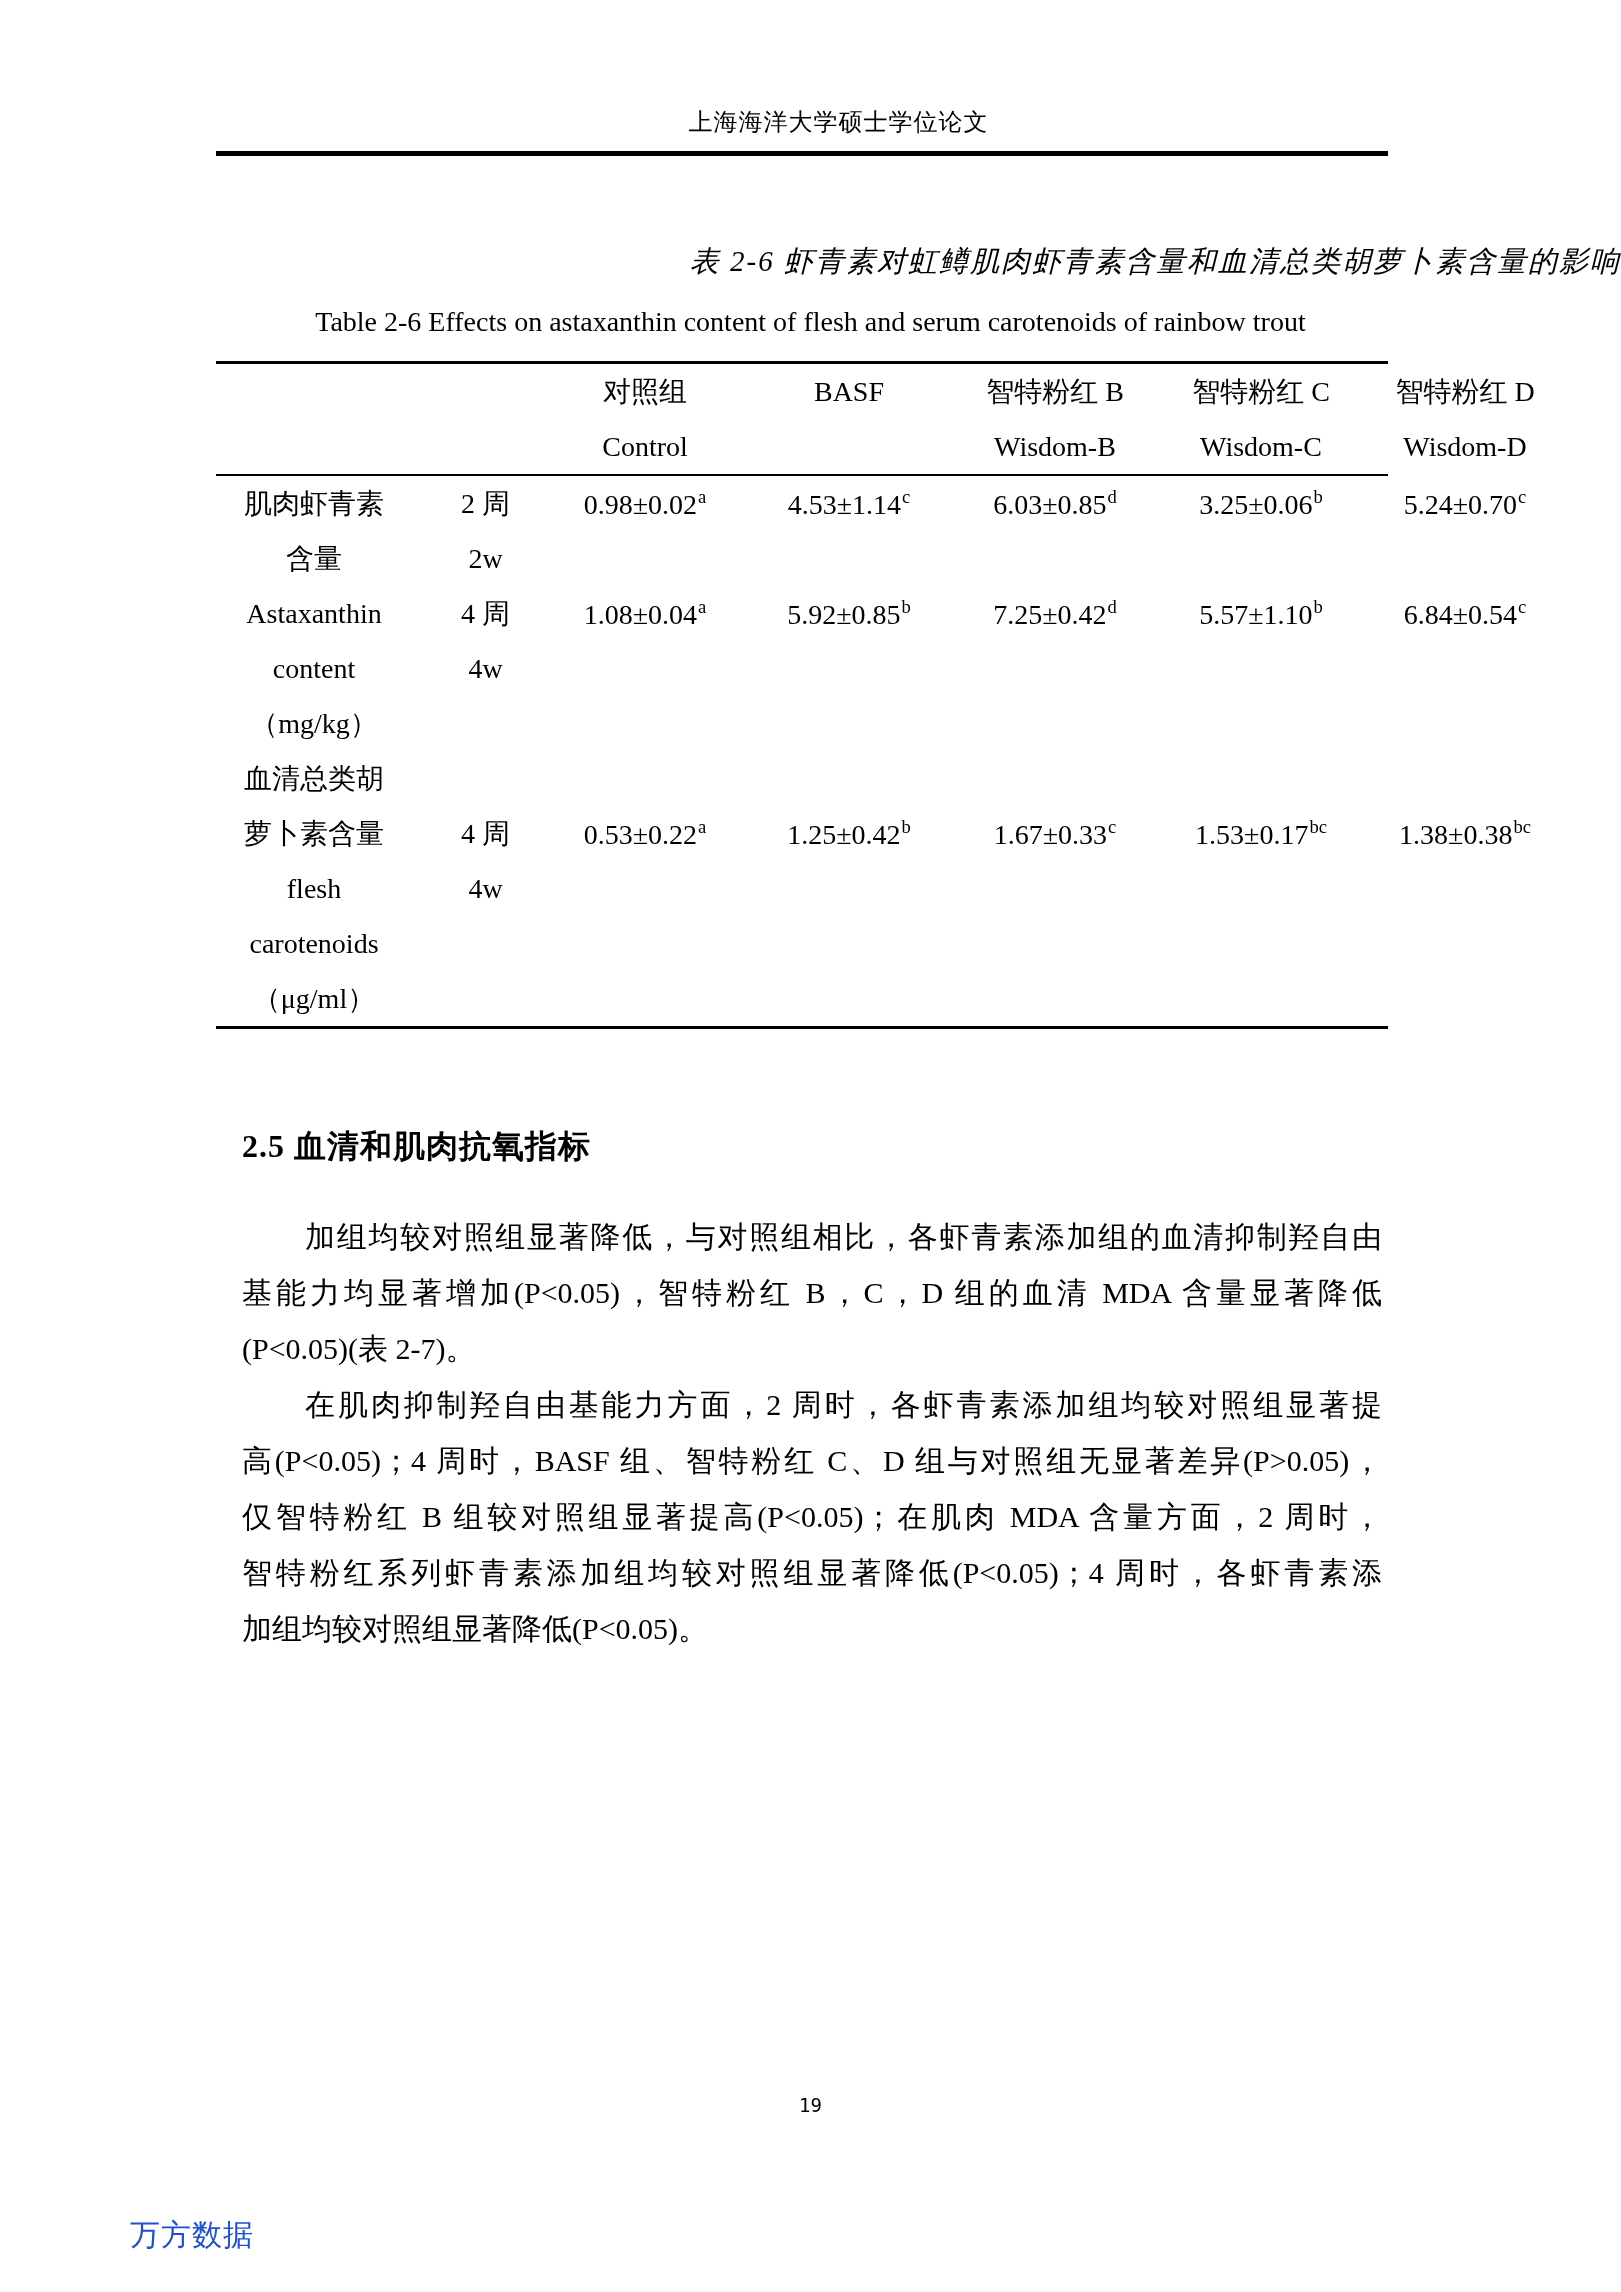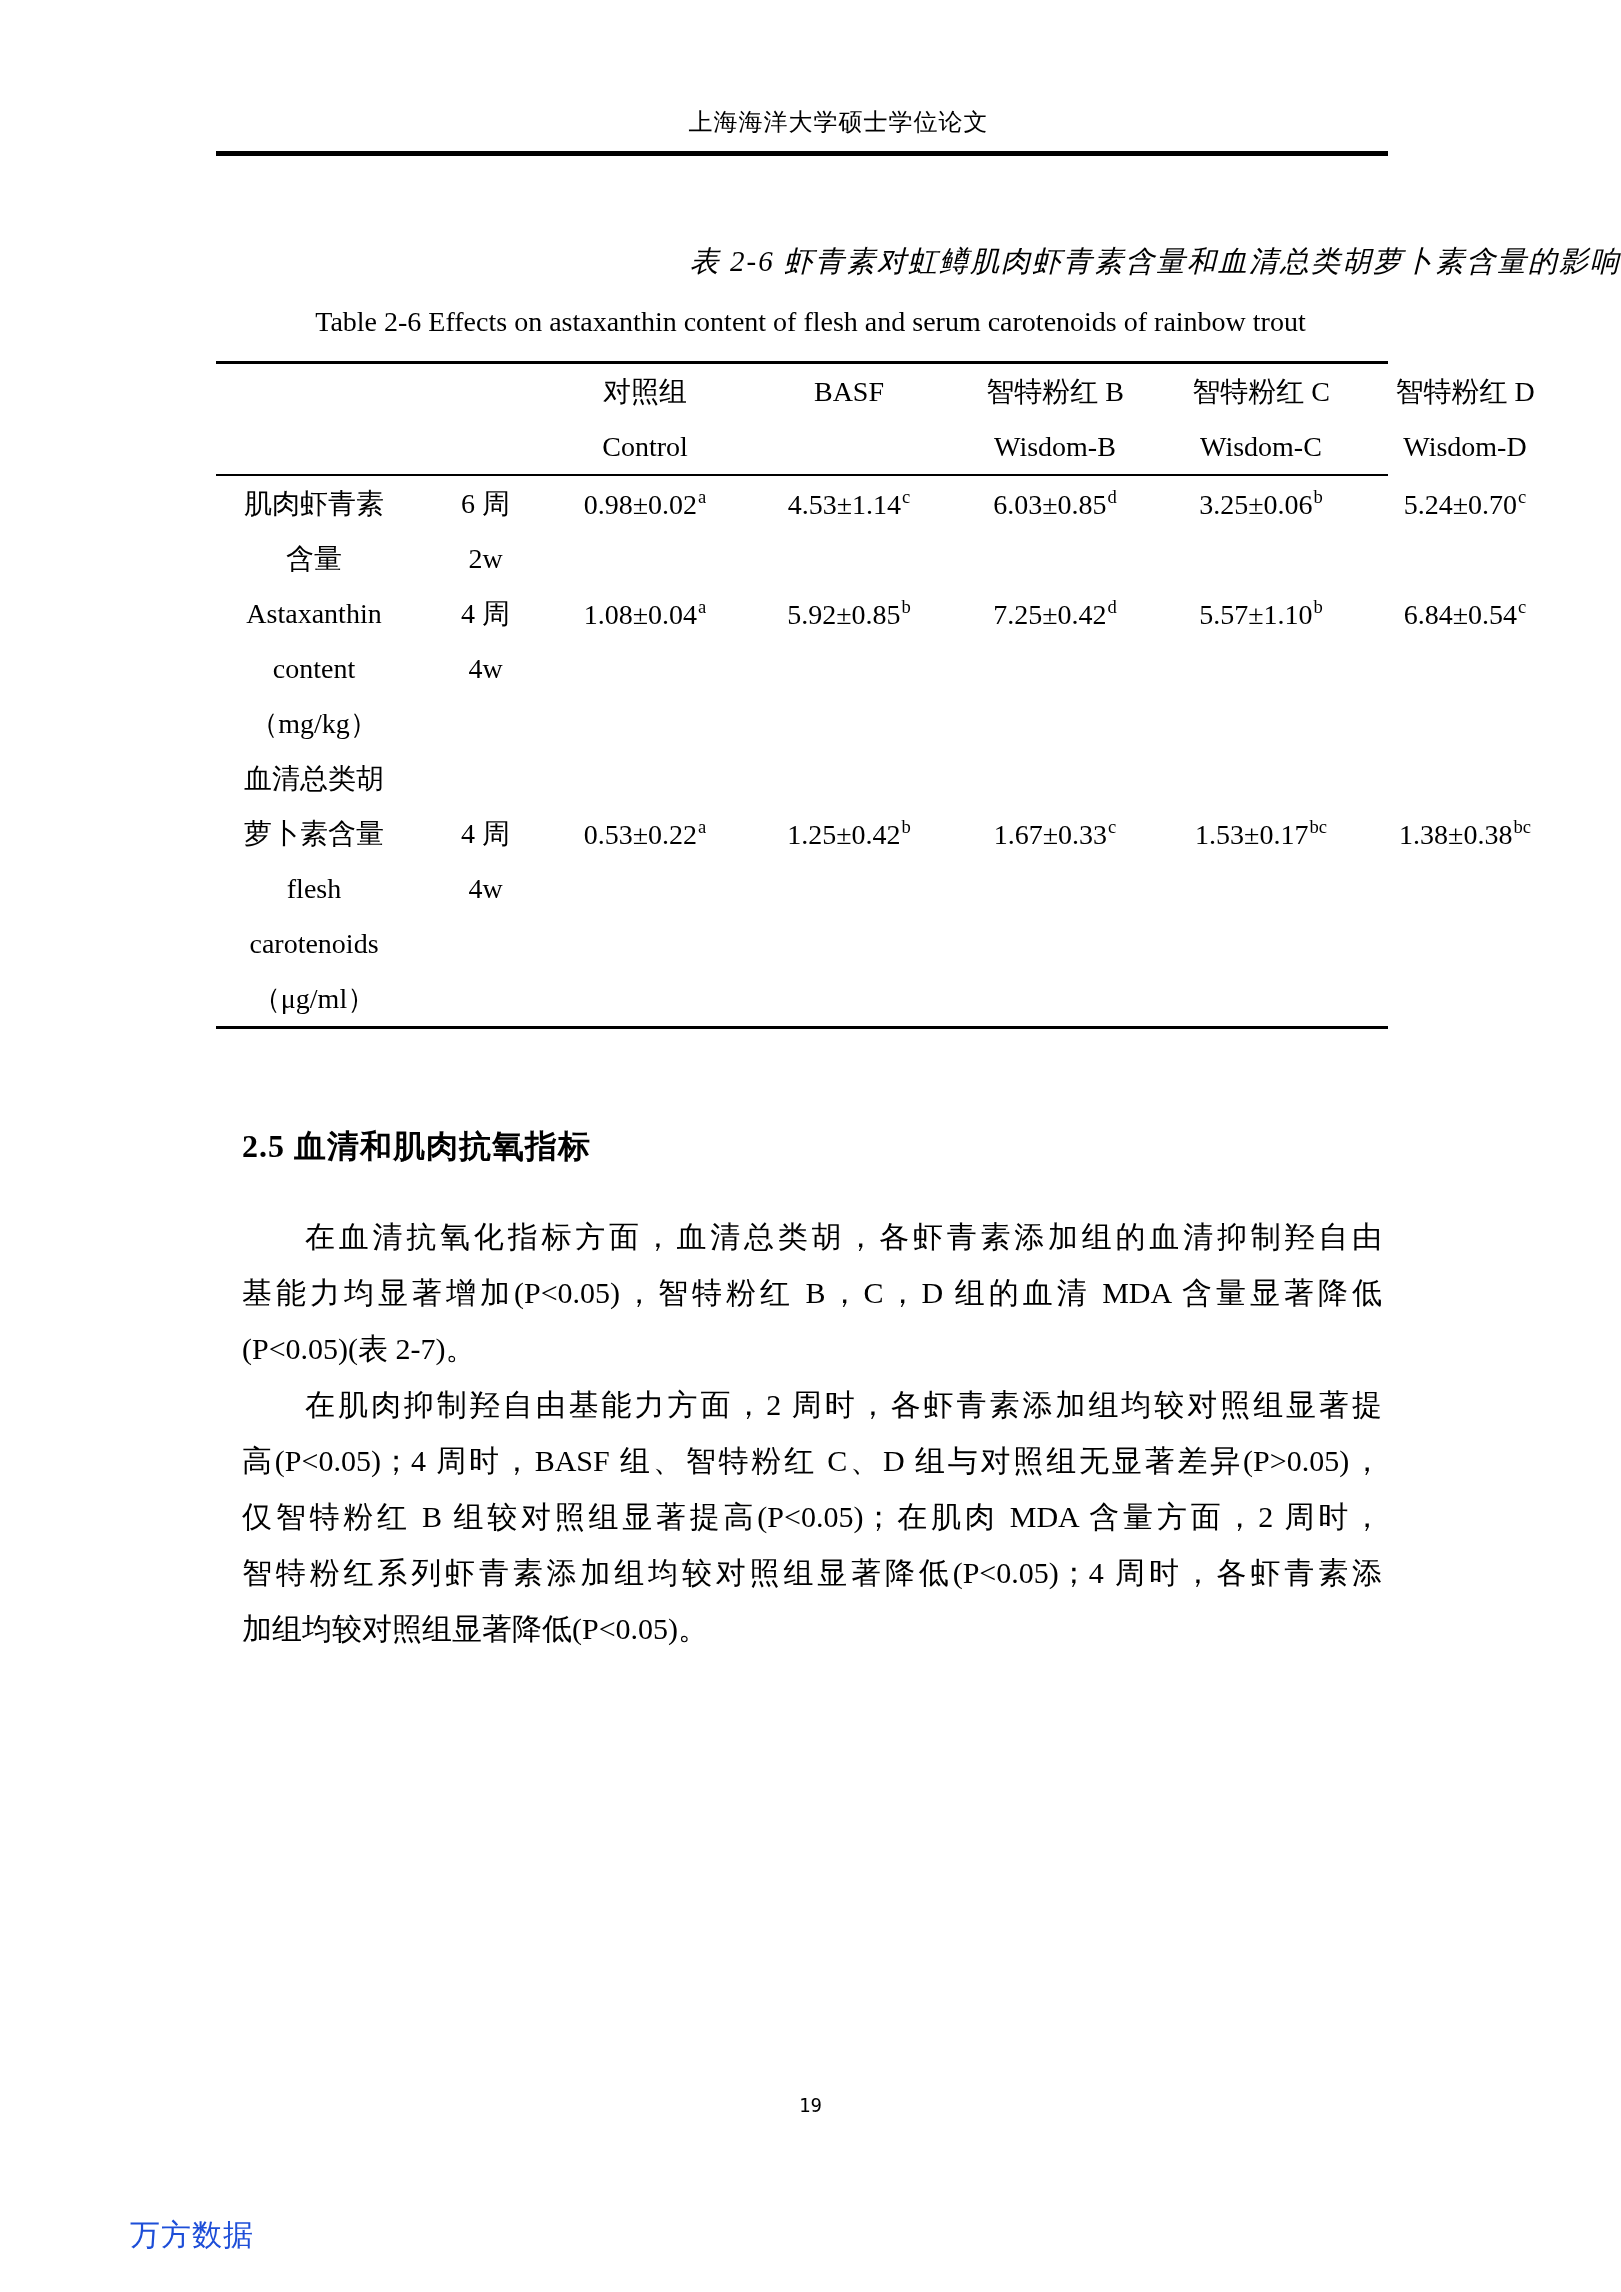--- a/index.html
+++ b/index.html
@@ -97,21 +97,21 @@
           <div class="t-cell">Control</div>
           <div class="t-cell"></div>
           <div class="t-cell">Wisdom-B</div>
           <div class="t-cell">Wisdom-C</div>
           <div class="t-cell">Wisdom-D</div>
         </div>
       </div>
     <div class="t-body" id="t-body">
         <div class="t-row">
           <div class="t-cell">肌肉虾青素</div>
-          <div class="t-cell">6 周</div>
+          <div class="t-cell">2 周</div>
           <div class="t-cell"><span>0.98±0.02</span><span class="sup">a</span></div>
           <div class="t-cell"><span>4.53±1.14</span><span class="sup">c</span></div>
           <div class="t-cell"><span>6.03±0.85</span><span class="sup">d</span></div>
           <div class="t-cell"><span>3.25±0.06</span><span class="sup">b</span></div>
           <div class="t-cell"><span>5.24±0.70</span><span class="sup">c</span></div>
         </div>
         <div class="t-row">
           <div class="t-cell">含量</div>
           <div class="t-cell">2w</div>
           <div class="t-cell"></div>
@@ -191,21 +191,21 @@
           <div class="t-cell"></div>
           <div class="t-cell"></div>
           <div class="t-cell"></div>
         </div>
       </div>
   </div>
 
   <div class="section-h">2.5 血清和肌肉抗氧指标</div>
 
   <div class="paras" id="paras">
-      <div class="p-line justify indent">在血清抗氧化指标方面，血清总类胡，各虾青素添加组的血清抑制羟自由</div>
+      <div class="p-line justify indent">加组均较对照组显著降低，与对照组相比，各虾青素添加组的血清抑制羟自由</div>
       <div class="p-line justify">基能力均显著增加(P&lt;0.05)，智特粉红 B，C，D 组的血清 MDA 含量显著降低</div>
       <div class="p-line">(P&lt;0.05)(表 2-7)。</div>
       <div class="p-line justify indent">在肌肉抑制羟自由基能力方面，2 周时，各虾青素添加组均较对照组显著提</div>
       <div class="p-line justify">高(P&lt;0.05)；4 周时，BASF 组、智特粉红 C、D 组与对照组无显著差异(P&gt;0.05)，</div>
       <div class="p-line justify">仅智特粉红 B 组较对照组显著提高(P&lt;0.05)；在肌肉 MDA 含量方面，2 周时，</div>
       <div class="p-line justify">智特粉红系列虾青素添加组均较对照组显著降低(P&lt;0.05)；4 周时，各虾青素添</div>
       <div class="p-line">加组均较对照组显著降低(P&lt;0.05)。</div>
     </div>
 
   <div class="page-num">19</div>

